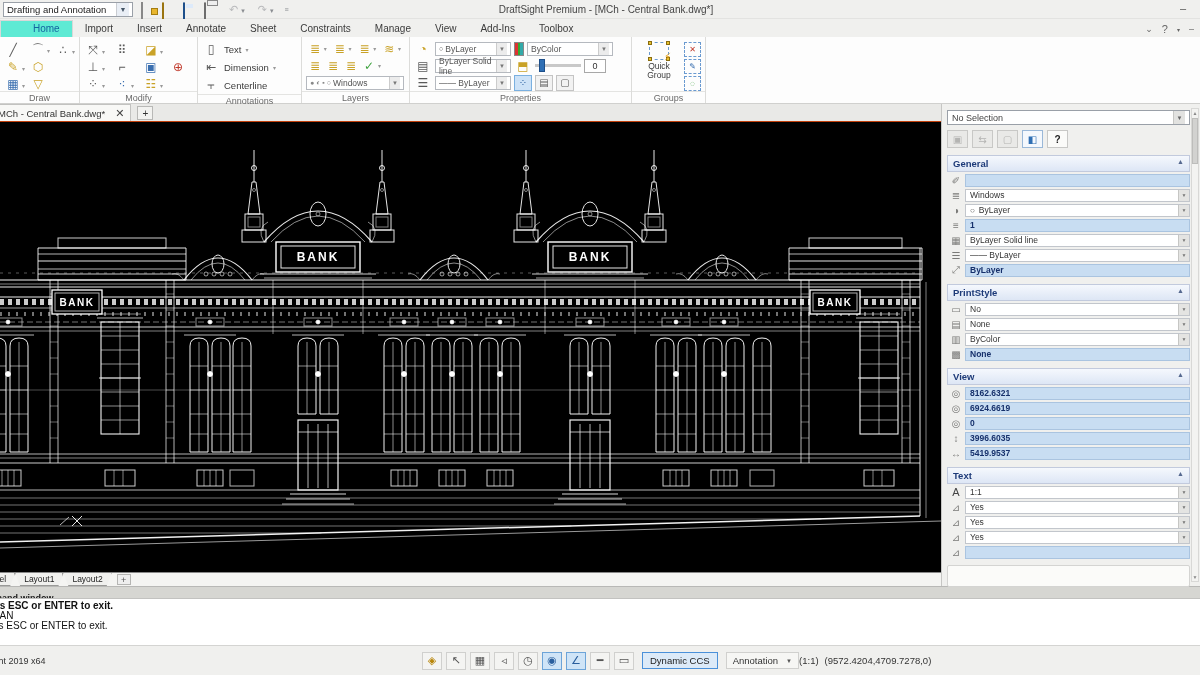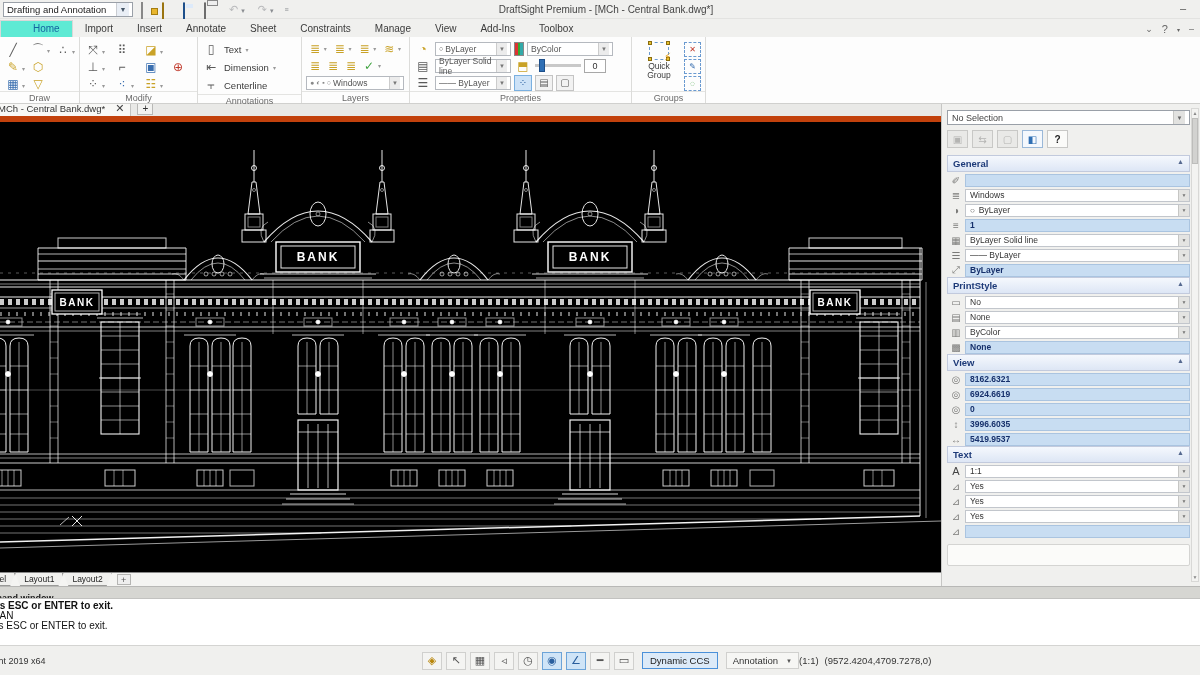--- a/index.html
+++ b/index.html
@@ -45,21 +45,21 @@
   .slider .handle{position:absolute;left:4px;top:-5px;width:6px;height:13px;background:#2f6fb4;border:1px solid #1d4f8a;}
   .valbox{width:22px;height:14px;border:1px solid #a8a8a8;background:#fff;font-size:9px;text-align:center;line-height:13px;color:#333;}
   .pbtn{width:18px;height:16px;border:1px solid #c4c4c4;background:#f2f2f2;font-size:10px;color:#5a5a5a;display:flex;align-items:center;justify-content:center;}
   .pbtn.on{background:#cde2f7;border-color:#7ab0e0;color:#2a5f9e;}
   .qgroup-btn{width:40px;display:flex;flex-direction:column;align-items:center;font-size:8.5px;color:#3c3c3c;line-height:9px;padding-top:2px;}
   .grp-ic{width:20px;height:18px;border:1px dashed #6a9ad0;position:relative;margin-bottom:2px;}
   .grp-ic .dot{position:absolute;width:4px;height:4px;background:#e8c22e;border:1px solid #8a6d10;}
   .grp-ic .bolt{position:absolute;right:-3px;bottom:-2px;color:#e8a21a;font-size:10px;}
   .grp-sm{width:17px;height:15px;border:1px dashed #6a9ad0;position:relative;font-size:8px;color:#c0392b;text-align:center;line-height:14px;}
   
-  .doctabs{height:18px;background:#e9e9e7;border-bottom:6px solid #c2410c;display:flex;align-items:flex-end;overflow:hidden;width:941px;}
+  .doctabs{height:18px;background:#e9e9e7;border-bottom:1px solid #c2410c;display:flex;align-items:flex-end;overflow:hidden;width:941px;}
   .doctab{height:17px;background:#f8f8f6;border:1px solid #c2c2c0;border-bottom:none;display:flex;align-items:center;font-size:9.5px;color:#333;padding:0 6px;margin-left:-9px;}
   .doctab .close{margin-left:10px;font-size:11px;color:#444;}
   .newtab{width:16px;height:14px;border:1px solid #b8b8b6;background:#f2f2f0;font-size:10px;color:#333;text-align:center;line-height:13px;margin-left:6px;margin-bottom:1px;}
   
   .main{display:flex;height:482px;}
   .leftcol{width:941px;display:flex;flex-direction:column;}
   .canvas{width:941px;height:450px;background:#000;position:relative;}
   .layoutstrip{height:14px;background:#f4f4f2;display:flex;align-items:stretch;overflow:hidden;border-top:1px solid #888;}
   .ltab{font-size:8.5px;color:#222;background:#f0f0ee;border:1px solid #9a9a98;border-top:none;padding:0 8px;line-height:12px;clip-path:polygon(0 0,100% 0,calc(100% - 5px) 100%,5px 100%);}
   .ltab:first-child{margin-left:-26px;}
@@ -68,21 +68,21 @@
   .rpanel{width:259px;background:#f0f0ee;border-left:1px solid #c6c6c4;padding:6px 10px 0 5px;position:relative;font-size:9px;}
   .rpanel .scroll{position:absolute;right:1px;top:4px;bottom:4px;width:8px;background:#f3f3f1;border:1px solid #d8d8d6;}
   .rpanel .scroll .thumb{position:absolute;top:9px;left:0;right:0;height:46px;background:#d2d2d0;border:1px solid #bdbdbb;}
   .rpanel .scroll .arr{position:absolute;left:0;right:0;font-size:5px;color:#888;text-align:center;}
   .sel-combo{height:15px;background:#fff;border:1px solid #9aa0a8;display:flex;align-items:center;font-size:9px;color:#444;padding:0 4px;}
   .sel-combo .dd{margin-left:auto;width:12px;height:13px;background:#e2e2e0;border-left:1px solid #c6c6c4;font-size:6px;display:flex;align-items:center;justify-content:center;color:#666;}
   .ptoolbar{display:flex;gap:4px;margin:5px 0 7px 0;}
   .tbtn{width:21px;height:18px;border:1px solid #c8c8c6;background:#e9e9e7;font-size:10px;color:#b4b4b2;display:flex;align-items:center;justify-content:center;}
   .tbtn.enabled{color:#2f6fb4;background:#f4f8fd;border-color:#9ab8d8;}
   .tbtn.help{color:#222;background:#fbfbf9;font-weight:bold;}
-  .psec{border:1px solid #c2cadd;background:linear-gradient(#f5f8fd,#dde6f5);color:#1d3a78;font-weight:bold;font-size:9.5px;padding:2px 5px;display:flex;}
+  .psec{border:1px solid #c2cadd;background:linear-gradient(#f5f8fd,#dde6f5);color:#1d3a78;font-weight:bold;font-size:9.5px;padding:2px 5px;display:flex;margin-top:7px;}
   .psec .arrow{margin-left:auto;color:#55688f;font-size:7px;}
   .prow{display:flex;align-items:center;height:14px;margin-top:1px;}
   .prow .pic{width:18px;text-align:center;color:#7a7a78;font-size:10px;flex:none;}
   .pfield{flex:1;height:13px;display:flex;align-items:center;padding:0 4px;font-size:8.5px;color:#333;border:1px solid #c2c6cc;background:#fff;position:relative;}
   .pfield.combo .dd{position:absolute;right:0;top:0;bottom:0;width:11px;background:#e4e4e2;border-left:1px solid #c6c6c4;font-size:5px;display:flex;align-items:center;justify-content:center;color:#777;}
   .pfield.hl{background:#c8ddf2;border-color:#aac4e0;}
   .pfield.navy{color:#16306b;font-weight:bold;}
   .pfield .swatch{margin-right:4px;font-size:8px;color:#555;}
   
   .cmdheader{height:13px;background:#d6d6d2;border-top:1px solid #b8b8b6;border-bottom:1px solid #c2c2c0;overflow:hidden;}

